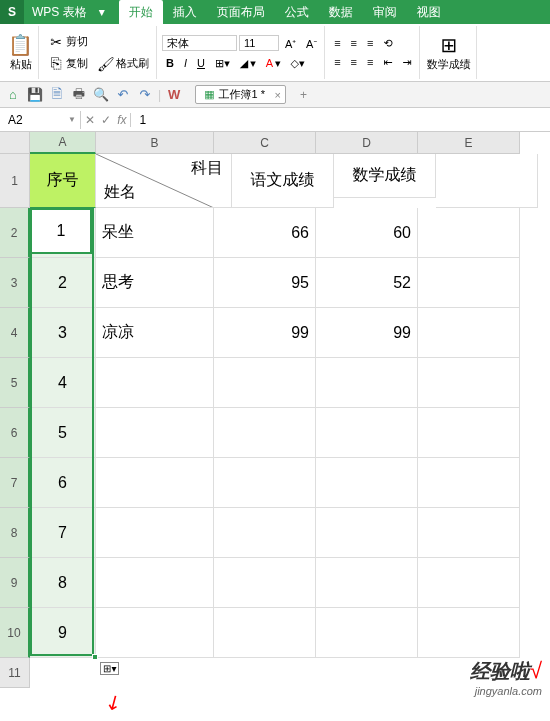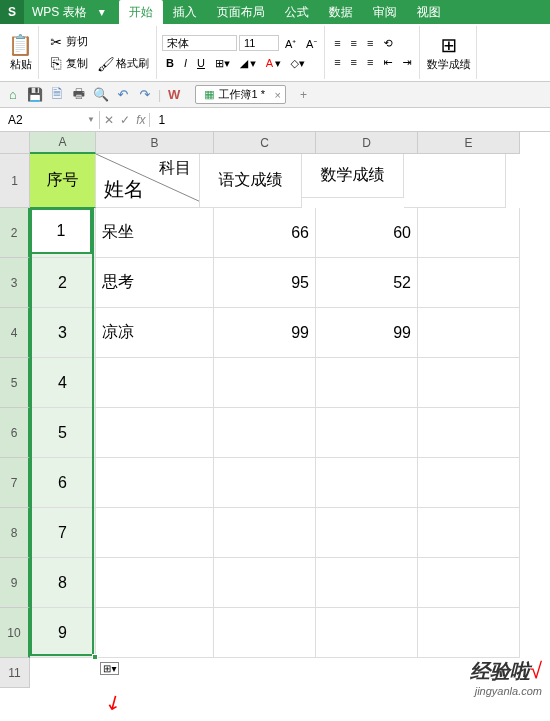--- a/index.html
+++ b/index.html
@@ -24,21 +24,21 @@
     .font-select { border: 1px solid #ccc; padding: 1px 4px; font-size: 11px; background: #fff; width: 75px; }
     .size-select { border: 1px solid #ccc; padding: 1px 4px; font-size: 11px; background: #fff; width: 40px; }
     
     .quickbar { background: #f3f3f3; border-bottom: 1px solid #ccc; height: 26px; display: flex; align-items: center; padding: 0 4px; gap: 4px; }
     .qb-icon { width: 18px; height: 18px; cursor: pointer; display: flex; align-items: center; justify-content: center; font-size: 13px; }
     .doc-tab { background: #fff; border: 1px solid #aaa; padding: 1px 20px 1px 8px; margin-left: 8px; position: relative; border-radius: 2px; font-size: 11px; display: flex; align-items: center; gap: 4px;}
     .doc-close { position: absolute; right: 4px; cursor: pointer; color: #888; }
     .doc-add { margin-left: 4px; color: #888; cursor: pointer; padding: 2px 6px; }
     
     .formula-bar { background: #fff; border-bottom: 1px solid #ccc; height: 24px; display: flex; align-items: center; }
-    .name-box { width: 100px; border-right: 1px solid #ccc; padding: 2px 32px 2px 8px; font-size: 12px; position: relative; }
+    .name-box { width: 81px; border-right: 1px solid #ccc; padding: 2px 32px 2px 8px; font-size: 12px; position: relative; }
     .name-dd { position: absolute; right: 4px; top: 4px; font-size: 8px; color: #888;}
     .fx-btns { display: flex; padding: 0 4px; gap: 6px; border-right: 1px solid #ccc; }
     .fx-btn { cursor: pointer; color: #888; font-size: 12px; }
     .formula-input { flex: 1; padding: 2px 8px; font-size: 12px; }
     
     .sheet { display: flex; }
     .corner { width: 30px; height: 22px; background: #e8e8e8; border-right: 1px solid #ccc; border-bottom: 1px solid #ccc; }
     .col-headers { display: flex; }
     .col-h { height: 22px; background: #e8e8e8; border-right: 1px solid #ccc; border-bottom: 1px solid #ccc; display: flex; align-items: center; justify-content: center; font-size: 12px; color: #555; }
     .col-h.sel { background: #d4e8d4; border-bottom: 2px solid #2e9b4f; }
@@ -55,21 +55,21 @@
     .cell.center { justify-content: center; }
     
     .selection-outline { position: absolute; border: 2px solid #2e9b4f; pointer-events: none; }
     .active-cell { position: absolute; border: 2px solid #2e9b4f; background: #fff; pointer-events: none; }
     .fill-handle { position: absolute; width: 6px; height: 6px; background: #2e9b4f; border: 1px solid #fff; cursor: crosshair; }
     .smart-tag { position: absolute; background: #fff; border: 1px solid #888; padding: 0px 2px; font-size: 10px; cursor: pointer; display: flex; align-items: center; }
     
     .diag-cell { position: relative; }
     .diag-cell svg { position: absolute; top: 0; left: 0; width: 100%; height: 100%; }
     .diag-top { position: absolute; top: 4px; right: 8px; font-size: 16px; }
-    .diag-bot { position: absolute; bottom: 4px; left: 8px; font-size: 20px; }
+    .diag-bot { position: absolute; bottom: 4px; left: 8px; font-size: 16px; }
     
     .arrow-annotation { position: absolute; color: red; font-size: 20px; transform: rotate(-30deg); pointer-events: none; }
     
     .watermark { position: absolute; bottom: 24px; right: 8px; text-align: right; }
     .wm-main { font-size: 20px; font-weight: bold; font-style: italic; color: #333; }
     .wm-check { color: red; font-size: 22px; }
     .wm-sub { font-size: 11px; color: #666; font-style: italic; }
   </style>
 </head>
 <body>
@@ -209,21 +209,21 @@
       <div class="row-h sel" style="height: 50px;">6</div>
       <div class="row-h sel" style="height: 50px;">7</div>
       <div class="row-h sel" style="height: 50px;">8</div>
       <div class="row-h sel" style="height: 50px;">9</div>
       <div class="row-h sel" style="height: 50px;">10</div>
       <div class="row-h" style="height: 30px;">11</div>
     </div>
   <div class="cells" id="cells">
       <div class="cell-row">
         <div class="cell header-cell" style="width: 66px; height: 54px; background: #bef264; border-bottom: 1px solid rgb(46, 155, 79);">序号</div>
-        <div class="cell diag-cell" style="width: 104px; height: 54px;">
+        <div class="cell diag-cell" style="width: 136px; height: 54px;">
           <svg>
             <line x1="0" y1="0" x2="118" y2="54" stroke="#888" stroke-width="1"></line>
           </svg>
           <span class="diag-top">科目</span>
           <span class="diag-bot">姓名</span>
         </div>
         <div class="cell header-cell" style="width: 102px; height: 54px; text-align: center;">语文成绩</div>
         <div class="cell header-cell" style="width: 102px; height: 44px;">数学成绩</div>
         <div class="cell header-cell" style="width: 102px; height: 54px;"></div>
       </div>

